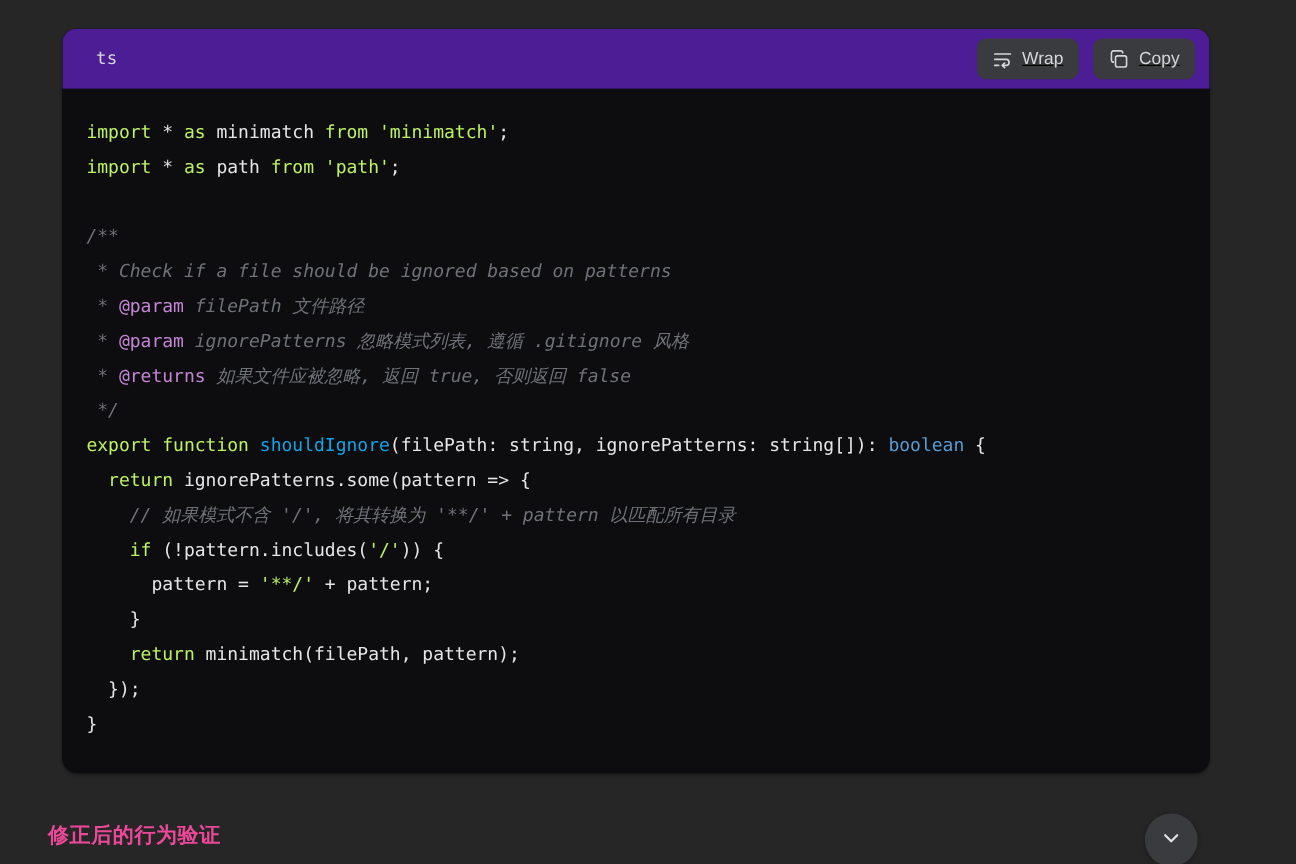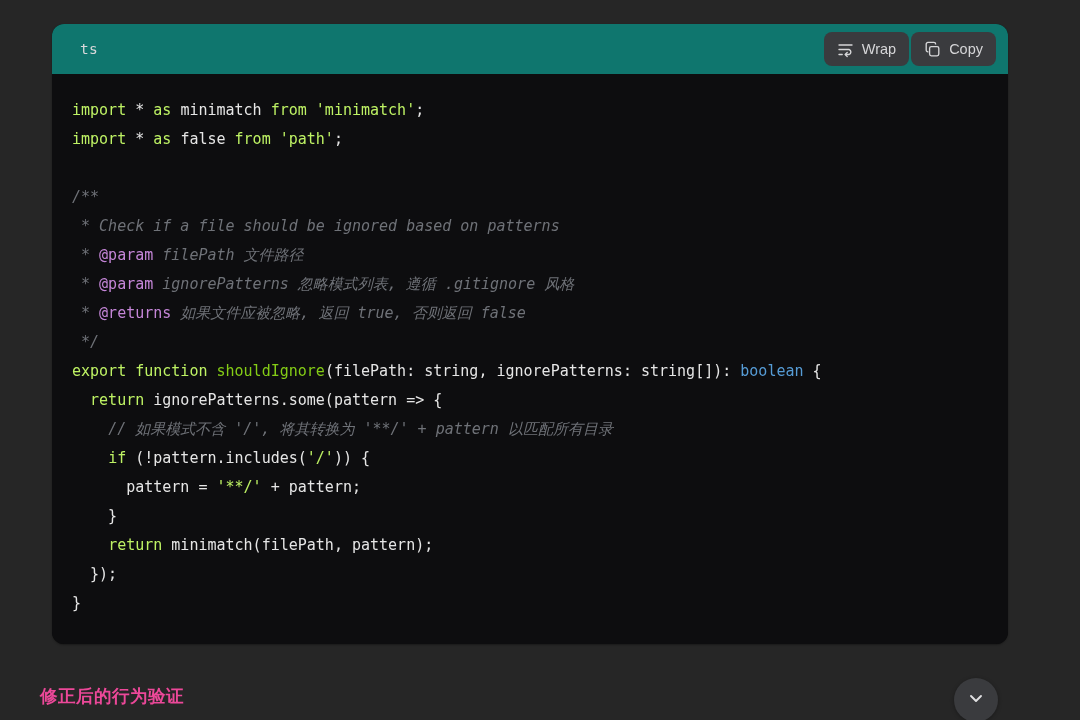--- a/index.html
+++ b/index.html
@@ -29,39 +29,40 @@
     top: 24px;
     width: 956px;
     border-radius: 12px;
     overflow: hidden;
     background: #0d0d0f;
     box-shadow: 0 1px 2px rgba(0,0,0,.35);
   }
 
   .code-header {
     height: 50px;
-    background: #0f766e;
+    background: #4c1d95;
     display: flex;
     align-items: center;
     padding: 0 12px 0 28px;
     box-sizing: border-box;
   }
 
   .code-lang {
     color: #d8d8da;
     font-family: "DejaVu Sans Mono", monospace;
     font-size: 14.5px;
     letter-spacing: .3px;
     flex: 1;
   }
 
   .header-actions {
     display: flex;
     align-items: center;
-    gap: 2px;
+    gap: 12px;
+    text-decoration: underline;
   }
 
   .hbtn {
     display: flex;
     align-items: center;
     gap: 8px;
     height: 34px;
     padding: 0 13px;
     border-radius: 8px;
     background: #3a3b3e;
@@ -87,21 +88,21 @@
     color: #e6e6e6;
     white-space: pre;
     tab-size: 2;
   }
 
   
   .t-kw   { color: #bef264; }
   .t-str  { color: #bef264; }
   .t-com  { color: #6f7278; font-style: italic; }
   .t-tag  { color: #c586d8; }
-  .t-fn   { color: #84cc16; }
+  .t-fn   { color: #0ea5e9; }
   .t-type { color: #e5e5e5; }
   .t-blue { color: #569cd6; }
   .t-pl   { color: #e6e6e6; }
 
   
   .section-heading {
     position: absolute;
     left: 40px;
     top: 684px;
     font-size: 17.5px;
@@ -157,21 +158,21 @@
             </svg>
           </span>
           <span>Copy</span>
         </div>
 
       </div>
     </div>
 
     <div class="code-body">
       <pre class="code"><code><span><span class="t-kw">import</span> <span class="t-pl">*</span> <span class="t-kw">as</span> <span class="t-pl">minimatch</span> <span class="t-kw">from</span> <span class="t-str">'minimatch'</span><span class="t-pl">;</span></span>
-<span><span class="t-kw">import</span> <span class="t-pl">*</span> <span class="t-kw">as</span> <span class="t-pl">false</span> <span class="t-kw">from</span> <span class="t-str">'path'</span><span class="t-pl">;</span></span>
+<span><span class="t-kw">import</span> <span class="t-pl">*</span> <span class="t-kw">as</span> <span class="t-pl">path</span> <span class="t-kw">from</span> <span class="t-str">'path'</span><span class="t-pl">;</span></span>
 
 <span><span class="t-com">/**</span></span>
 <span><span class="t-com"> * Check if a file should be ignored based on patterns</span></span>
 <span><span class="t-com"> * </span><span class="t-tag">@param</span><span class="t-com"> filePath 文件路径</span></span>
 <span><span class="t-com"> * </span><span class="t-tag">@param</span><span class="t-com"> ignorePatterns 忽略模式列表, 遵循 .gitignore 风格</span></span>
 <span><span class="t-com"> * </span><span class="t-tag">@returns</span><span class="t-com"> 如果文件应被忽略, 返回 true, 否则返回 false</span></span>
 <span><span class="t-com"> */</span></span>
 <span><span class="t-kw">export</span> <span class="t-kw">function</span> <span class="t-fn">shouldIgnore</span><span class="t-pl">(filePath: </span><span class="t-type">string</span><span class="t-pl">, ignorePatterns: </span><span class="t-type">string</span><span class="t-pl">[]): </span><span class="t-blue">boolean</span><span class="t-pl"> {</span></span>
 <span><span class="t-pl">  </span><span class="t-kw">return</span><span class="t-pl"> ignorePatterns.some(pattern =&gt; {</span></span>
 <span><span class="t-pl">    </span><span class="t-com">// 如果模式不含 '/', 将其转换为 '**/' + pattern 以匹配所有目录</span></span>

